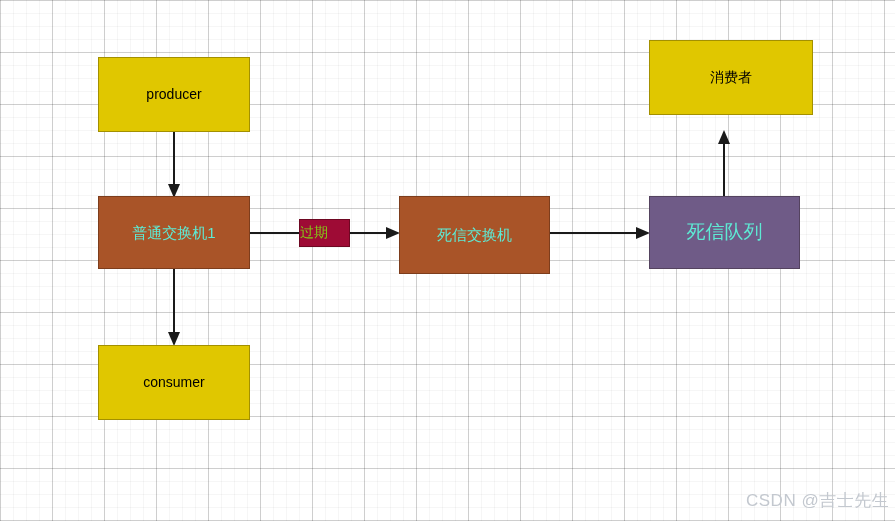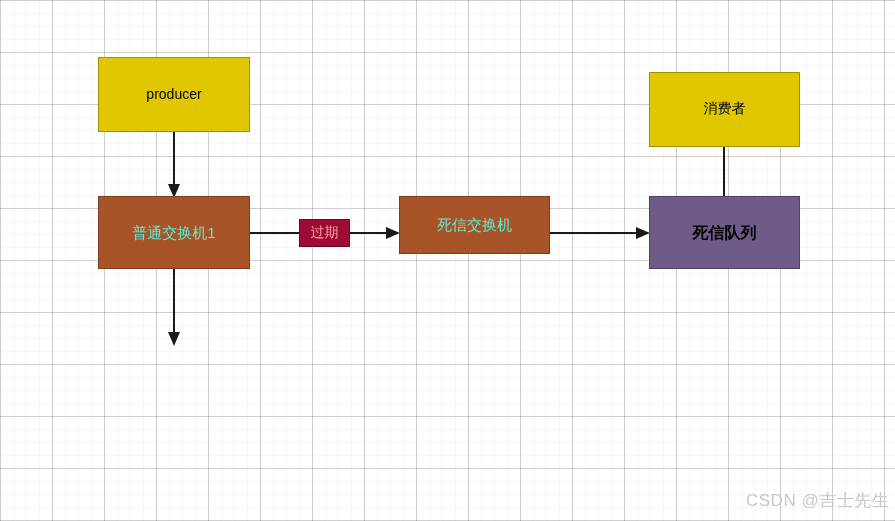--- a/index.html
+++ b/index.html
@@ -57,33 +57,32 @@
   }
   .node.brown {
     background-color: #a95428;
     border-color: #7d3d1c;
     color: #5eead4;
     font-size: 15px;
   }
   .node.purple {
     background-color: #6f5b87;
     border-color: #54435f;
-    color: #000000;
-    font-size: 16px;
-    font-weight: bold;
+    color: #5eead4;
+    font-size: 19px;
   }
   .badge {
     position: absolute;
     box-sizing: border-box;
     display: flex;
     align-items: center;
-    justify-content: center;
+    justify-content: flex-start;
     background-color: #9e0b35;
     border: 1px solid #6e0722;
-    color: #fca5a5;
+    color: #84cc16;
     font-size: 14px;
     z-index: 5;
   }
 
   
   .edge {
     position: absolute;
     z-index: 2;
   }
   .edge svg {
@@ -143,30 +142,33 @@
   </div>
 
   <div class="node yellow" style="left:98px; top:57px; width:152px; height:75px;">
     <span class="node-label">producer</span>
   </div>
 
   <div class="node brown" style="left:98px; top:196px; width:152px; height:73px;">
     <span class="node-label">普通交换机1</span>
   </div>
 
+  <div class="node yellow" style="left:98px; top:345px; width:152px; height:75px;">
+    <span class="node-label">consumer</span>
+  </div>
 
-  <div class="node brown" style="left:399px; top:196px; width:151px; height:58px;">
+  <div class="node brown" style="left:399px; top:196px; width:151px; height:78px;">
     <span class="node-label">死信交换机</span>
   </div>
 
   <div class="node purple" style="left:649px; top:196px; width:151px; height:73px;">
     <span class="node-label">死信队列</span>
   </div>
 
-  <div class="node yellow" style="left:649px; top:72px; width:151px; height:75px;font-family:Liberation Mono, monospace;">
+  <div class="node yellow" style="left:649px; top:40px; width:164px; height:75px;">
     <span class="node-label">消费者</span>
   </div>
 
   <div class="badge" style="left:299px; top:219px; width:51px; height:28px;">
     <span>过期</span>
   </div>
 
   <div class="watermark" style="left:746px; top:489px;">
     <span>CSDN @吉士先生</span>
   </div>

